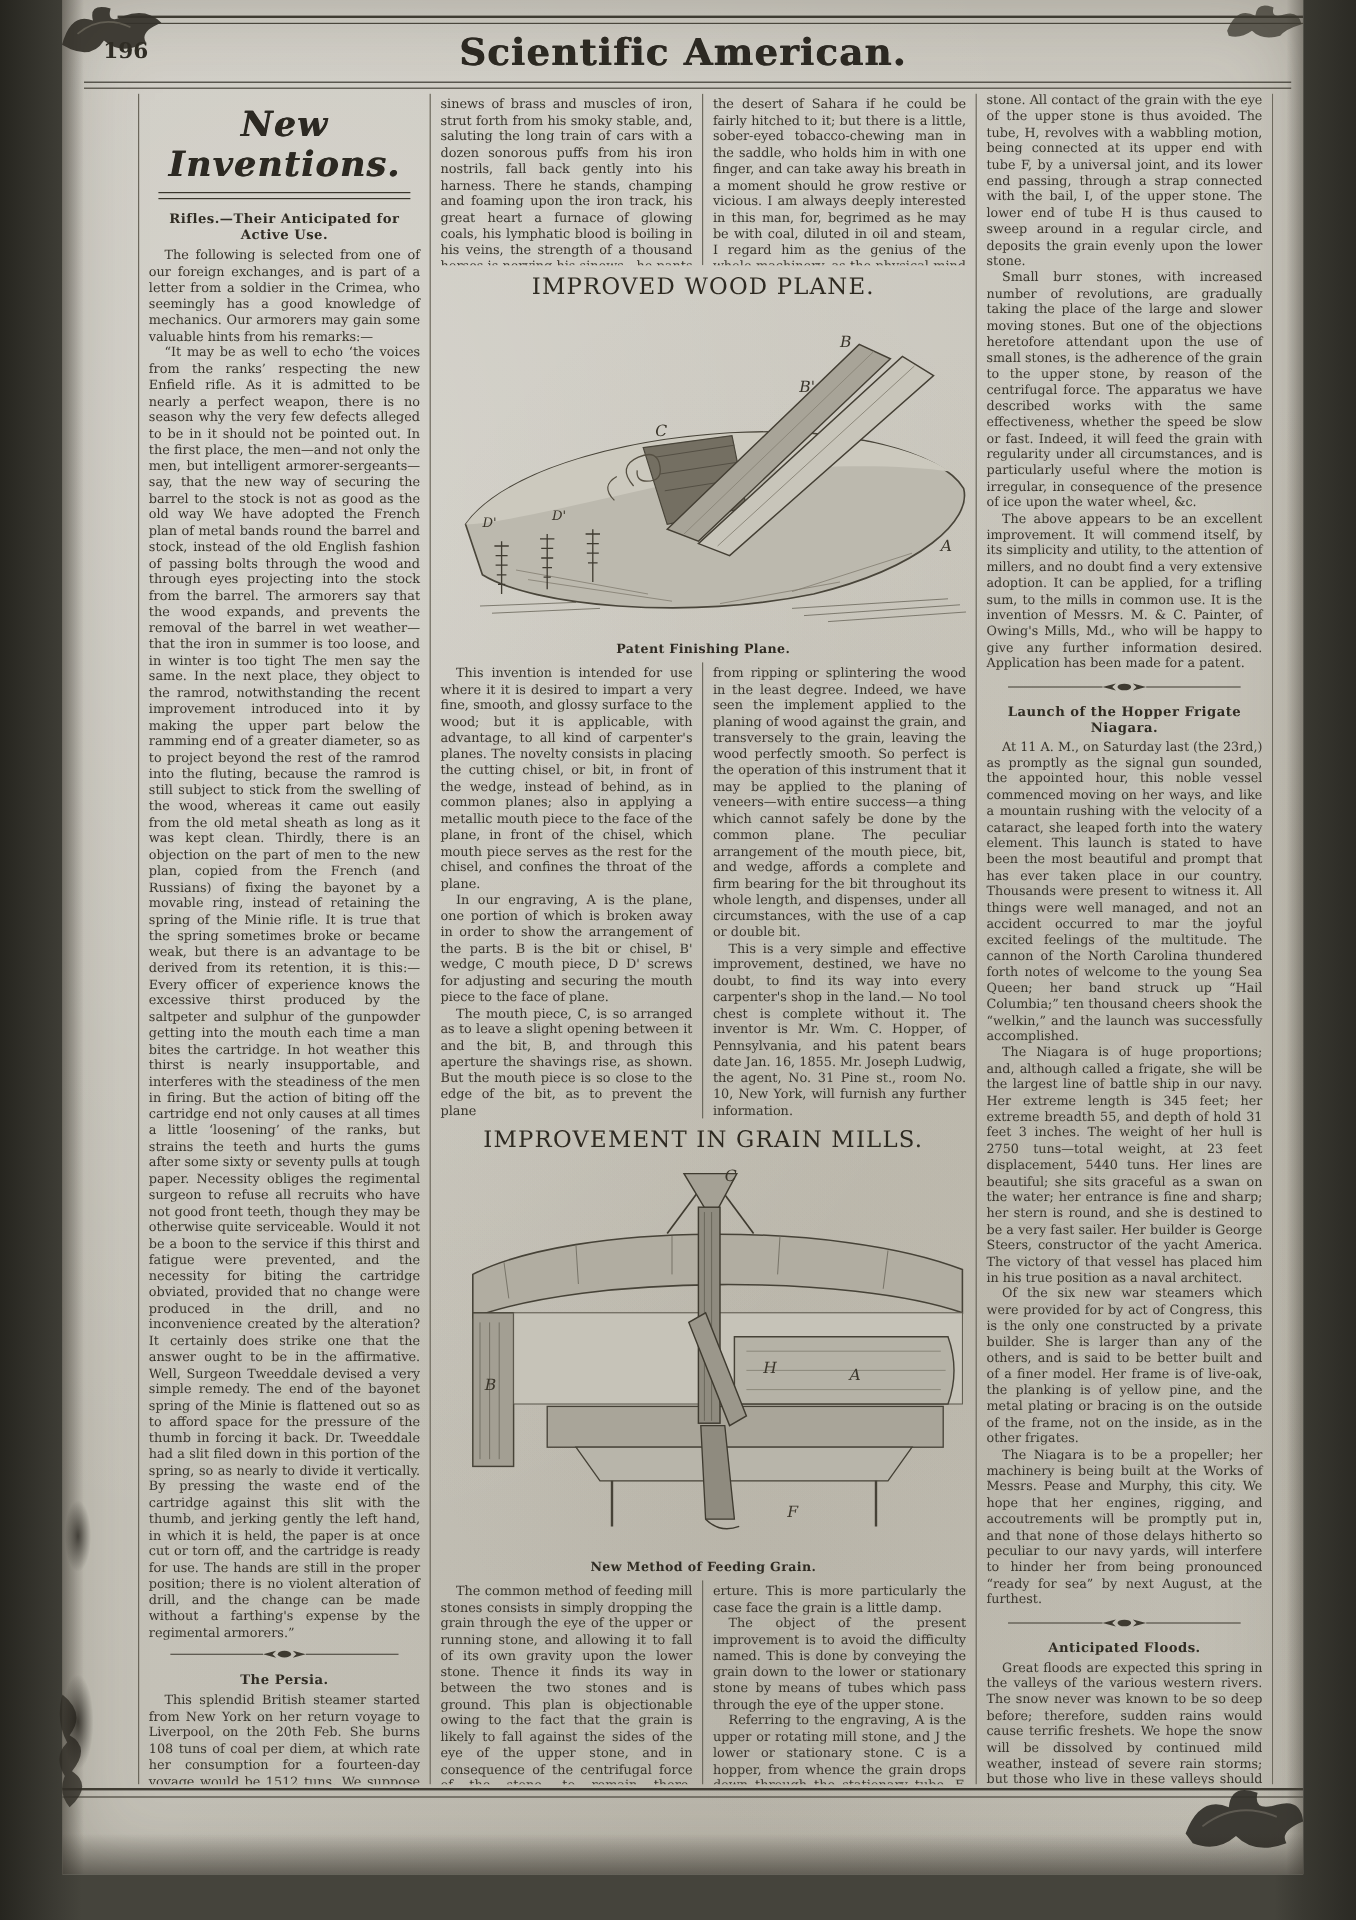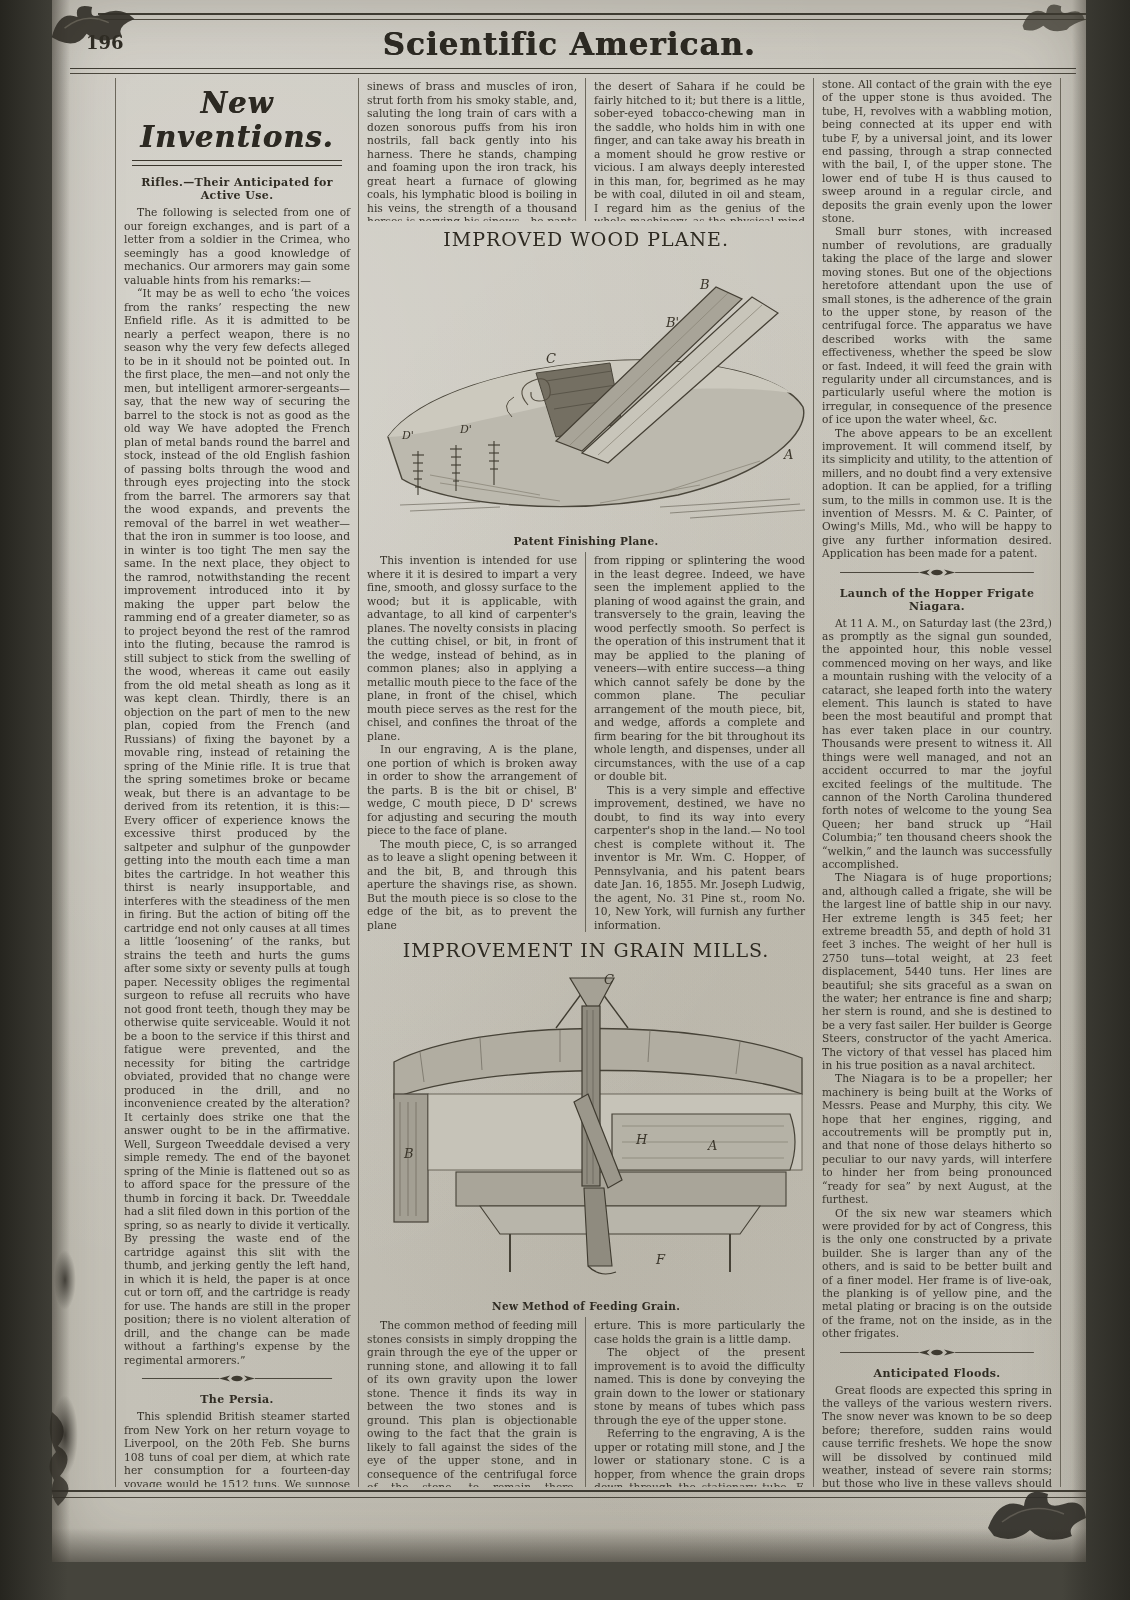--- a/index.html
+++ b/index.html
@@ -284,21 +284,21 @@
         <text class="fig-label" x="296" y="298">F</text>
       </svg>
 
       <div class="caption">New Method of Feeding Grain.</div>
 
       <div class="split-row">
         <div class="sub-col">
           <p>The common method of feeding mill stones consists in simply dropping the grain through the eye of the upper or running stone, and allowing it to fall of its own gravity upon the lower stone. Thence it finds its way in between the two stones and is ground. This plan is objectionable owing to the fact that the grain is likely to fall against the sides of the eye of the upper stone, and in consequence of the centrifugal force of the stone, to remain there, accumulate, and at last clog up the ap-</p>
         </div>
         <div class="sub-col">
-          <p class="noindent">erture. This is more particularly the case holds the grain is a little damp.</p>
+          <p class="noindent">erture. This is more particularly the case face the grain is a little damp.</p>
           <p>The object of the present improvement is to avoid the difficulty named. This is done by conveying the grain down to the lower or stationary stone by means of tubes which pass through the eye of the upper stone.</p>
           <p>Referring to the engraving, A is the upper or rotating mill stone, and J the lower or stationary stone. C is a hopper, from whence the grain drops down through the stationary tube, F, into the tube H, and thence on to the lower</p>
         </div>
       </div>
     </div>
 
     <div class="col col-right">
       <p class="noindent">stone. All contact of the grain with the eye of the upper stone is thus avoided. The tube, H, revolves with a wabbling motion, being connected at its upper end with tube F, by a universal joint, and its lower end passing, through a strap connected with the bail, I, of the upper stone. The lower end of tube H is thus caused to sweep around in a regular circle, and deposits the grain evenly upon the lower stone.</p>
       <p>Small burr stones, with increased number of revolutions, are gradually taking the place of the large and slower moving stones. But one of the objections heretofore attendant upon the use of small stones, is the adherence of the grain to the upper stone, by reason of the centrifugal force. The apparatus we have described works with the same effectiveness, whether the speed be slow or fast. Indeed, it will feed the grain with regularity under all circumstances, and is particularly useful where the motion is irregular, in consequence of the presence of ice upon the water wheel, &amp;c.</p>
       <p>The above appears to be an excellent improvement. It will commend itself, by its simplicity and utility, to the attention of millers, and no doubt find a very extensive adoption. It can be applied, for a trifling sum, to the mills in common use. It is the invention of Messrs. M. &amp; C. Painter, of Owing's Mills, Md., who will be happy to give any further information desired. Application has been made for a patent.</p>
@@ -309,22 +309,22 @@
             <circle cx="95.5" cy="4.5" r="1" fill="#3e3a30"></circle>
             <ellipse cx="100" cy="4.5" rx="5.5" ry="2.8" fill="#3e3a30"></ellipse>
             <circle cx="104.5" cy="4.5" r="1" fill="#3e3a30"></circle>
             <path d="M118,4.5 L107,1.6 L110,4.5 L107,7.4 Z" fill="#3e3a30"></path>
             <line x1="118" y1="4.5" x2="196" y2="4.5" stroke="#3e3a30" stroke-width="0.9"></line>
           </svg>
       </div>
       <div class="article-head">Launch of the Hopper Frigate Niagara.</div>
       <p>At 11 A. M., on Saturday last (the 23rd,) as promptly as the signal gun sounded, the appointed hour, this noble vessel commenced moving on her ways, and like a mountain rushing with the velocity of a cataract, she leaped forth into the watery element. This launch is stated to have been the most beautiful and prompt that has ever taken place in our country. Thousands were present to witness it. All things were well managed, and not an accident occurred to mar the joyful excited feelings of the multitude. The cannon of the North Carolina thundered forth notes of welcome to the young Sea Queen; her band struck up “Hail Columbia;” ten thousand cheers shook the “welkin,” and the launch was successfully accomplished.</p>
       <p>The Niagara is of huge proportions; and, although called a frigate, she will be the largest line of battle ship in our navy. Her extreme length is 345 feet; her extreme breadth 55, and depth of hold 31 feet 3 inches. The weight of her hull is 2750 tuns—total weight, at 23 feet displacement, 5440 tuns. Her lines are beautiful; she sits graceful as a swan on the water; her entrance is fine and sharp; her stern is round, and she is destined to be a very fast sailer. Her builder is George Steers, constructor of the yacht America. The victory of that vessel has placed him in his true position as a naval architect.</p>
+      <p>Of the six new war steamers which were provided for by act of Congress, this is the only one constructed by a private builder. She is larger than any of the others, and is said to be better built and of a finer model. Her frame is of live-oak, the planking is of yellow pine, and the metal plating or bracing is on the outside of the frame, not on the inside, as in the other frigates.</p>
       <p>The Niagara is to be a propeller; her machinery is being built at the Works of Messrs. Pease and Murphy, this city. We hope that her engines, rigging, and accoutrements will be promptly put in, and that none of those delays hitherto so peculiar to our navy yards, will interfere to hinder her from being pronounced “ready for sea” by next August, at the furthest.</p>
-      <p>Of the six new war steamers which were provided for by act of Congress, this is the only one constructed by a private builder. She is larger than any of the others, and is said to be better built and of a finer model. Her frame is of live-oak, the planking is of yellow pine, and the metal plating or bracing is on the outside of the frame, not on the inside, as in the other frigates.</p>
       <div class="divider">
         <svg viewBox="0 0 200 9" preserveAspectRatio="none">
             <line x1="4" y1="4.5" x2="82" y2="4.5" stroke="#3e3a30" stroke-width="0.9"></line>
             <path d="M82,4.5 L93,1.6 L90,4.5 L93,7.4 Z" fill="#3e3a30"></path>
             <circle cx="95.5" cy="4.5" r="1" fill="#3e3a30"></circle>
             <ellipse cx="100" cy="4.5" rx="5.5" ry="2.8" fill="#3e3a30"></ellipse>
             <circle cx="104.5" cy="4.5" r="1" fill="#3e3a30"></circle>
             <path d="M118,4.5 L107,1.6 L110,4.5 L107,7.4 Z" fill="#3e3a30"></path>
             <line x1="118" y1="4.5" x2="196" y2="4.5" stroke="#3e3a30" stroke-width="0.9"></line>
           </svg>

